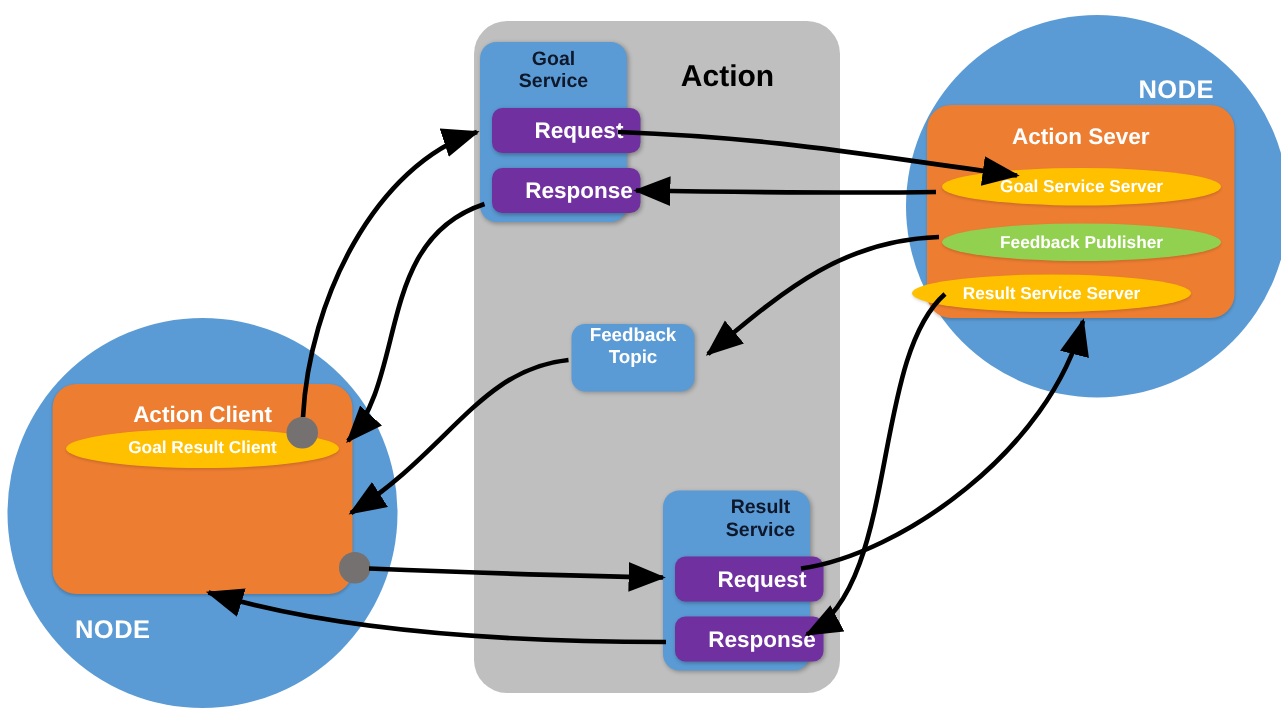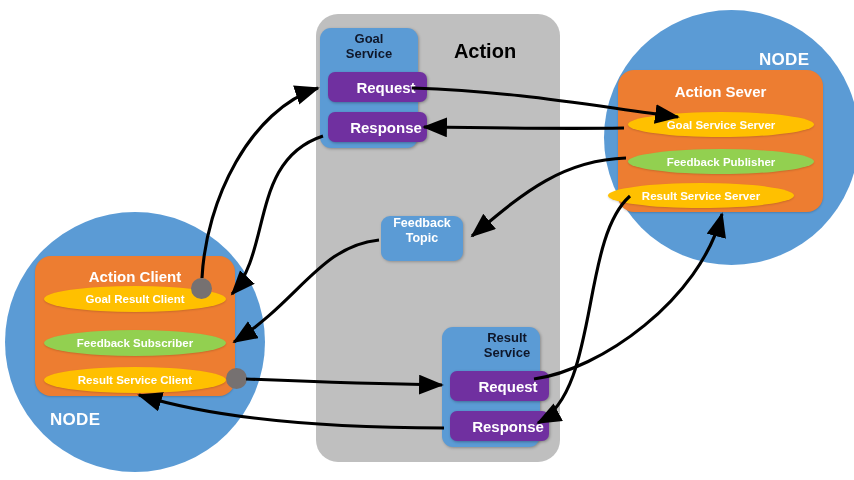--- a/index.html
+++ b/index.html
@@ -52,22 +52,20 @@
   <div id="action-container"></div>
   <div id="action-title">Action</div>
 
   <div class="node-circle" style="left:5px;top:212px;width:260px;height:260px;"></div>
   <div class="node-label" style="left:50px;top:410px;">NODE</div>
 
   <div class="proc-box" style="left:35px;top:256px;width:200px;height:140px;"></div>
   <div class="proc-title" style="left:35px;top:268px;width:200px;">Action Client</div>
 
   <div class="pill yellow" style="left:44px;top:286px;width:182px;height:26px;">Goal Result Client</div>
-  <div class="pill green" style="left:44px;top:330px;width:182px;height:26px;">Feedback Subscriber</div>
-  <div class="pill yellow" style="left:44px;top:367px;width:182px;height:26px;">Result Service Client</div>
 
   <div class="node-circle" style="left:604px;top:10px;width:255px;height:255px;"></div>
   <div class="node-label" style="left:759px;top:50px;">NODE</div>
 
   <div class="proc-box" style="left:618px;top:70px;width:205px;height:142px;"></div>
   <div class="proc-title" style="left:618px;top:83px;width:205px;">Action Sever</div>
 
   <div class="pill yellow" style="left:628px;top:112px;width:186px;height:25px;">Goal Service Server</div>
   <div class="pill green" style="left:628px;top:149px;width:186px;height:25px;">Feedback Publisher</div>
   <div class="pill yellow" style="left:608px;top:183px;width:186px;height:25px;">Result Service Server</div>

